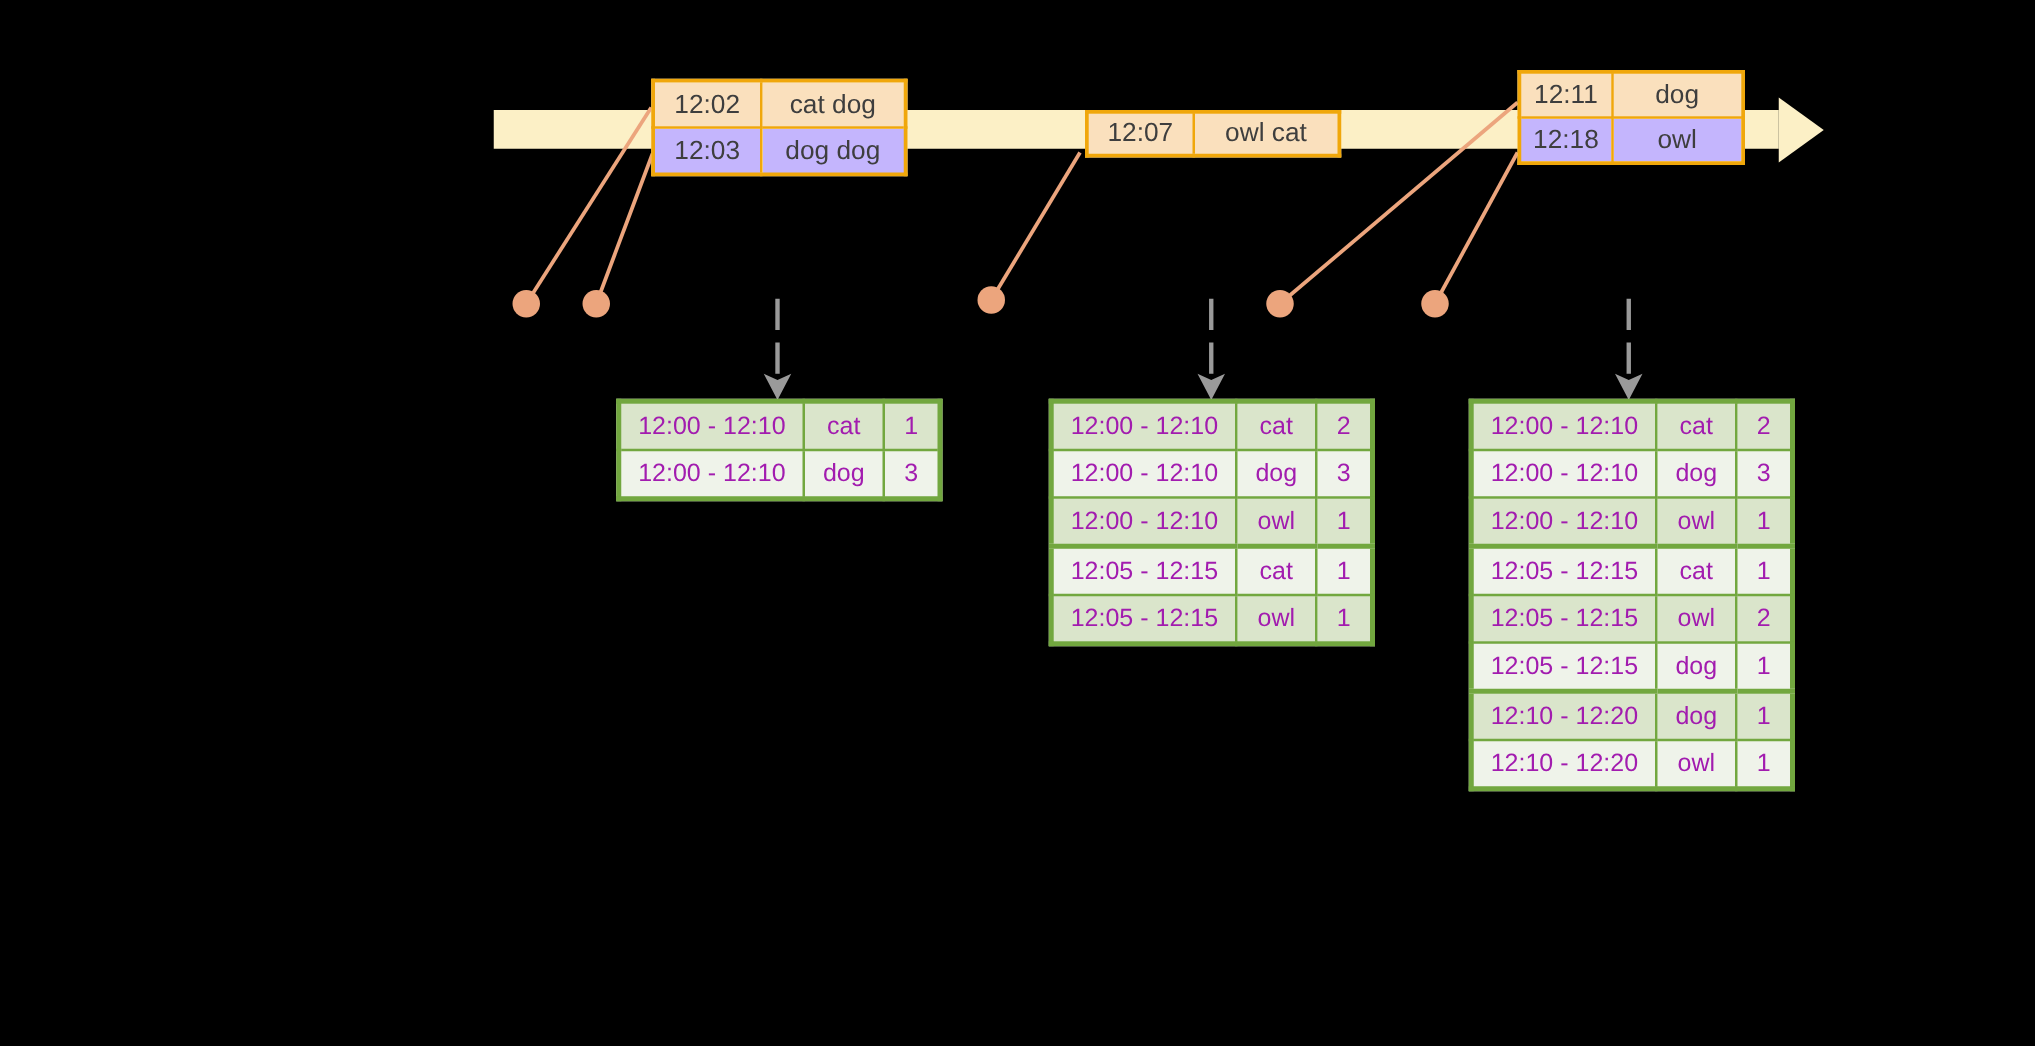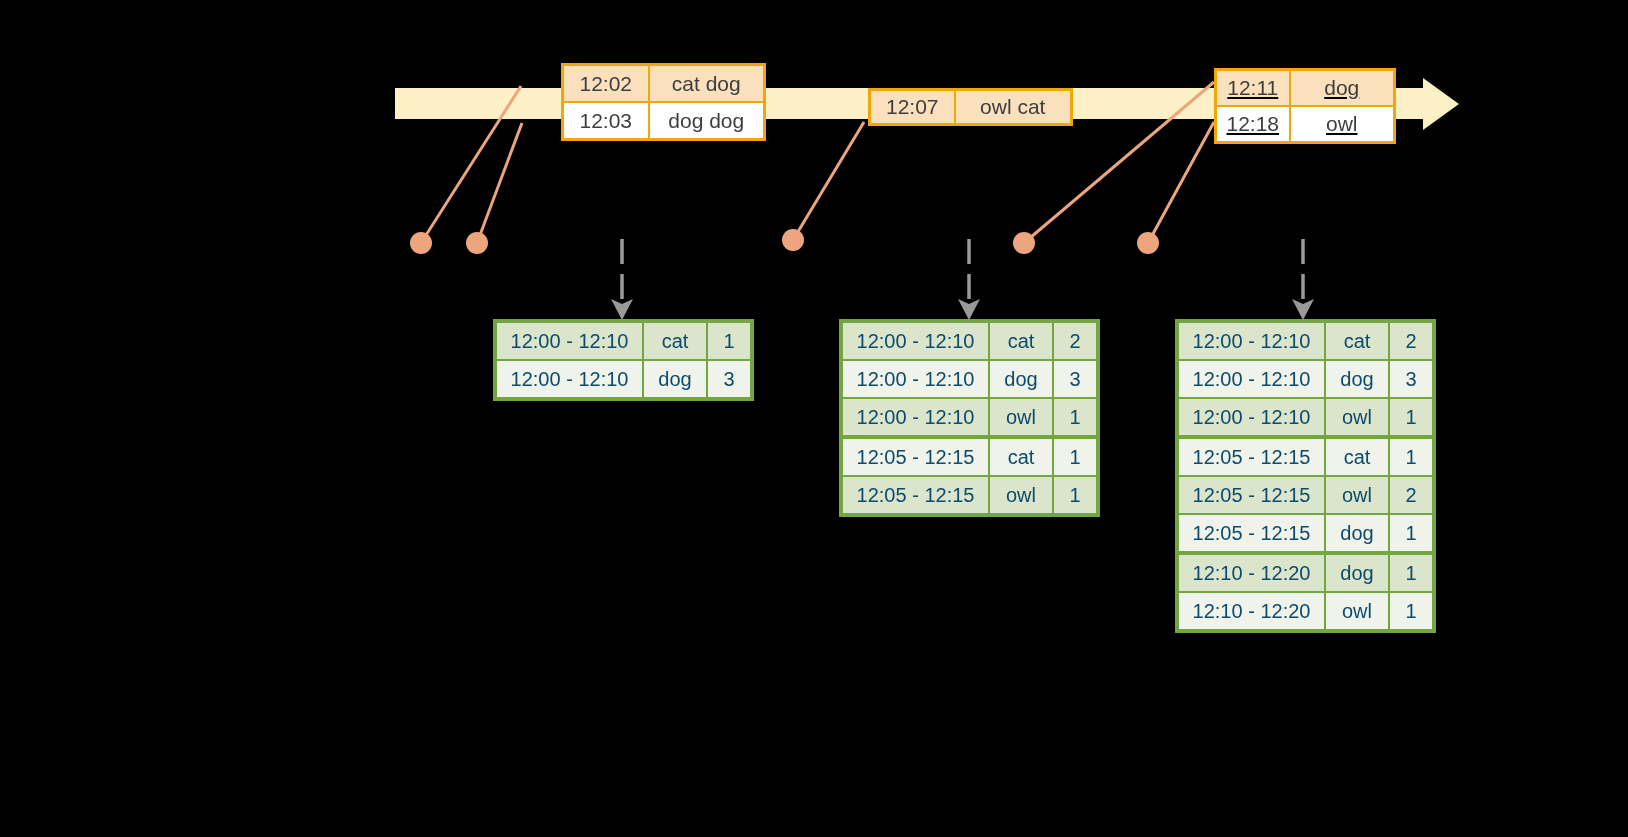--- a/index.html
+++ b/index.html
@@ -52,36 +52,36 @@
     border: 2px solid #F0A70B;
     font-size: 21px;
     color: #3E3E3E;
     text-align: center;
     vertical-align: middle;
     padding: 0;
     overflow: hidden;
     white-space: nowrap;
   }
   tr.peach td { background: #FAE0BD; }
-  tr.cream td { background: #ffffff; text-align: center; }
+  tr.cream td { background: #c4b5fd; text-align: center; }
 
   
   table.result-table {
     position: absolute;
     border-collapse: collapse;
     table-layout: fixed;
     border: 4px solid #72A73F;
     z-index: 3;
     background: #EFF3EA;
   }
   table.result-table td {
     border: 2px solid #72A73F;
     height: 36px;
     font-size: 20px;
-    color: #0c4a6e;
+    color: #a21caf;
     text-align: center;
     vertical-align: middle;
     padding: 0;
     overflow: hidden;
     white-space: nowrap;
   }
   table.result-table tr.group-start td { border-top: 4px solid #72A73F; }
   tr.row-dark td  { background: #DAE5CB; }
   tr.row-light td { background: #EFF3EA; }
 </style>
@@ -114,21 +114,21 @@
     <g>
       <line x1="969" y1="239" x2="969" y2="301" stroke="#9A9A9A" stroke-width="3.5" stroke-dasharray="25 10"></line>
       <polygon points="958,299 969,304 980,299 969,320" fill="#9A9A9A"></polygon>
     </g>
     <g>
       <line x1="1303" y1="239" x2="1303" y2="301" stroke="#9A9A9A" stroke-width="3.5" stroke-dasharray="25 10"></line>
       <polygon points="1292,299 1303,304 1314,299 1303,320" fill="#9A9A9A"></polygon>
     </g>
   </svg>
 
-  <table class="event-table" style="left:521px; top:63px; width:202px;margin-left:40px;">
+  <table class="event-table" style="left:521px; top:63px; width:202px;">
     <colgroup>
         <col style="width:86px">
         <col style="width:116px">
       </colgroup>
     <tbody>
       <tr class="peach">
         <td style="height:35px">12:02</td>
         <td>cat dog</td>
       </tr>
       <tr class="cream">
@@ -144,21 +144,21 @@
         <col style="width:117px">
       </colgroup>
     <tbody>
       <tr class="peach">
         <td style="height:32px">12:07</td>
         <td>owl cat</td>
       </tr>
     </tbody>
   </table>
 
-  <table class="event-table" style="left:1214px; top:68px; width:179px;text-decoration:underline;">
+  <table class="event-table" style="left:1214px; top:56px; width:179px;">
     <colgroup>
         <col style="width:74px">
         <col style="width:105px">
       </colgroup>
     <tbody>
       <tr class="peach">
         <td style="height:34px">12:11</td>
         <td>dog</td>
       </tr>
       <tr class="cream">

